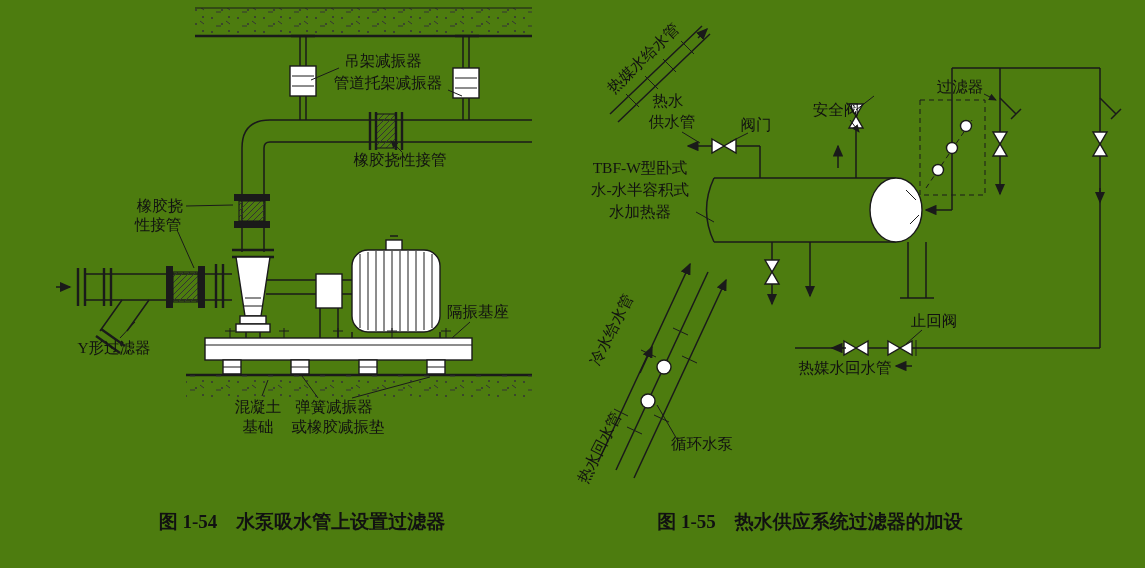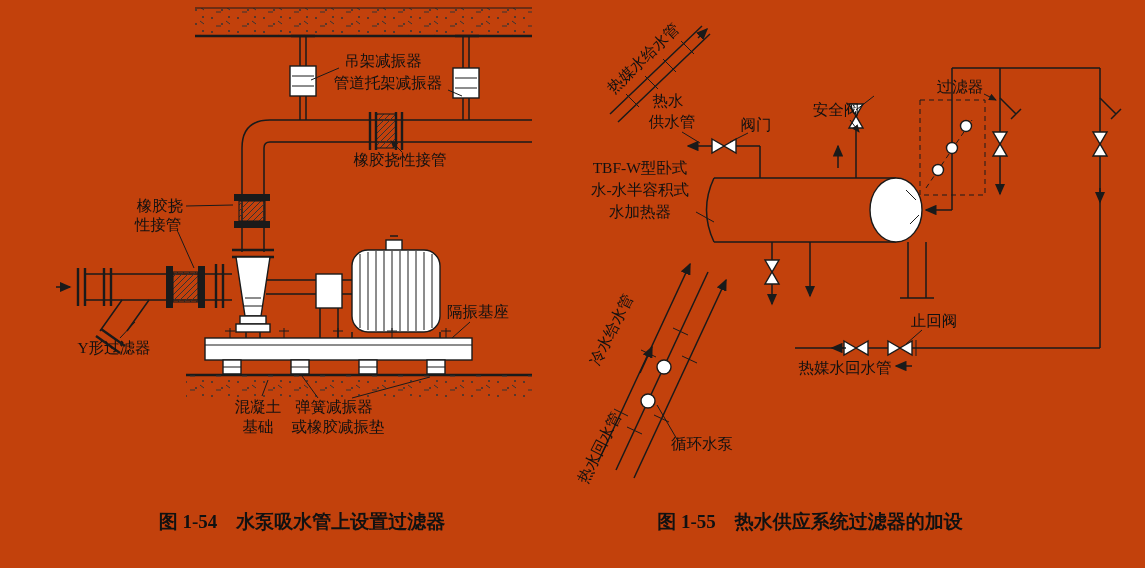--- a/index.html
+++ b/index.html
@@ -1,16 +1,16 @@
 <!DOCTYPE html>
 <html><head>
 <meta charset="utf-8">
 <style>
   html,body{margin:0;padding:0;background:#ffffff;}
-  .stage{position:relative;width:1145px;height:568px;background:#c2410c;overflow:hidden;}
+  .stage{position:relative;width:1145px;height:568px;background:#4d7c0f;overflow:hidden;}
   svg{display:block;}
   .pipe{stroke:#1a1a1a;fill:none;stroke-width:1.5;}
   .thick{stroke:#1a1a1a;fill:none;stroke-width:2.4;}
   .thin{stroke:#1a1a1a;fill:none;stroke-width:1;}
   .dark{fill:#1a1a1a;stroke:none;}
   .wbox{fill:#ffffff;stroke:#1a1a1a;stroke-width:1.4;}
   .hatchf{fill:url(#hatch);stroke:#1a1a1a;stroke-width:1.1;}
   .speckf{fill:url(#speck);stroke:none;}
   .dash{stroke-dasharray:5 4;}
   .lbl{fill:#111111;stroke:none;font-family:"Liberation Serif","DejaVu Serif",serif;font-size:15.5px;}

